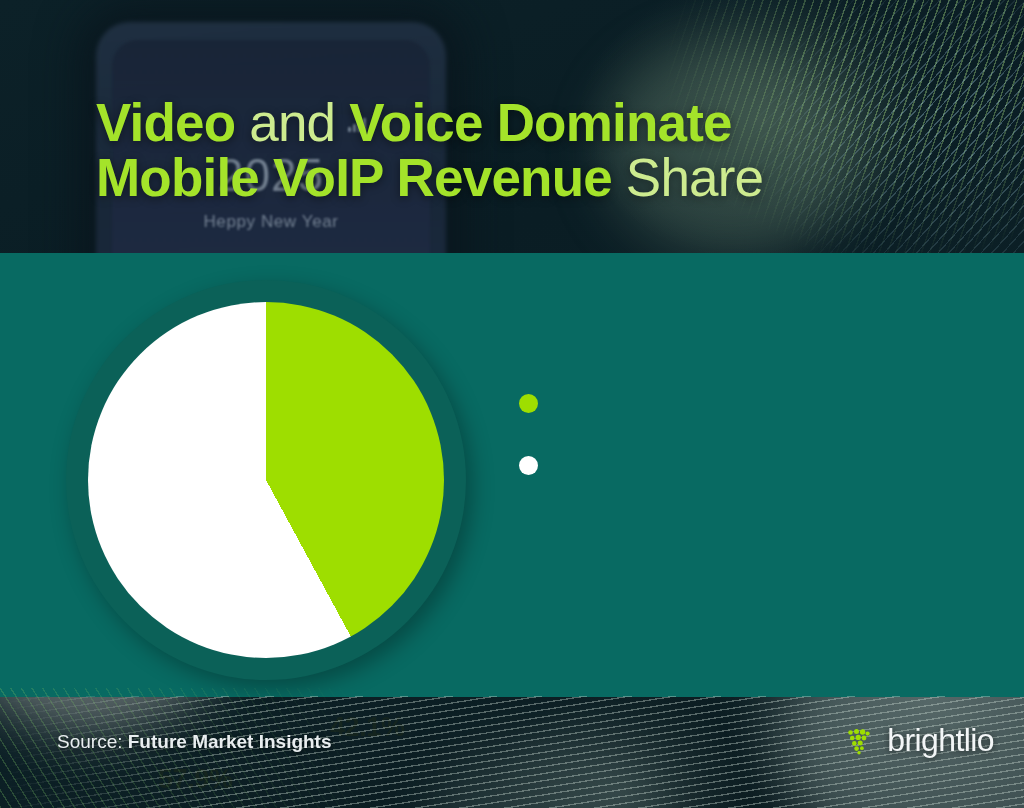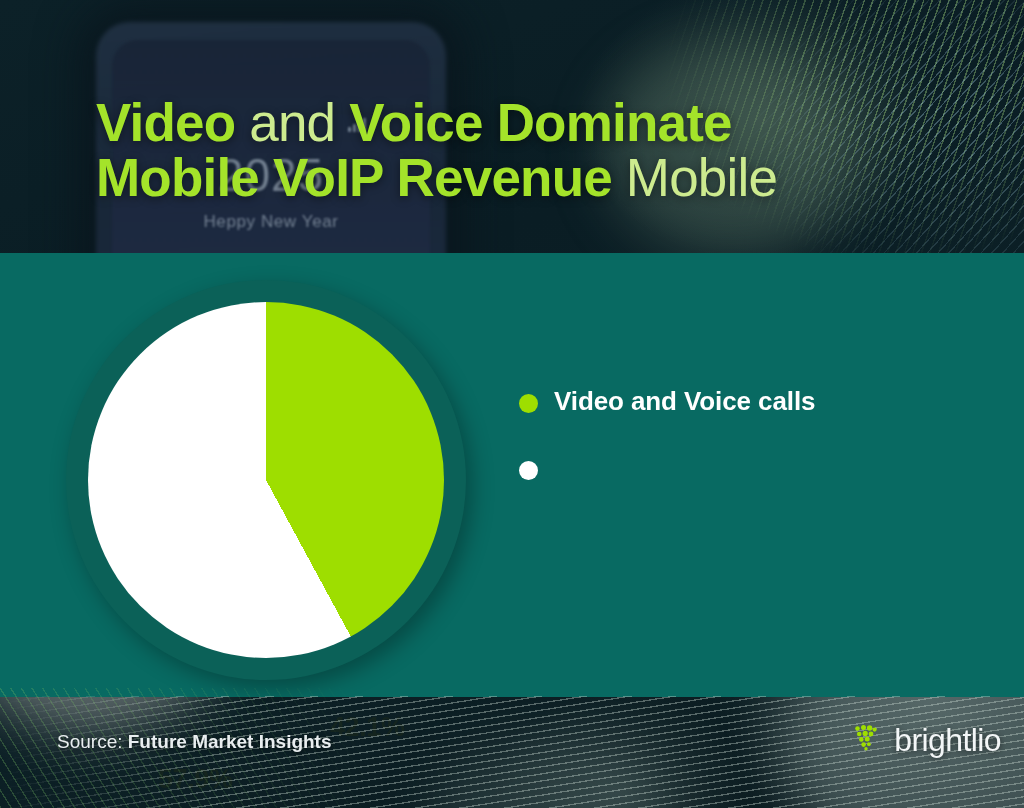--- a/index.html
+++ b/index.html
@@ -237,22 +237,23 @@
     color: #e9eef0;
     white-space: nowrap;
     text-shadow: 0 1px 5px rgba(0,0,0,0.6);
     text-align: right;
   }
   .source .s-lead { font-weight: 400; }
   .source .s-name { font-weight: 700; }
 
   .brand {
     position: absolute;
-    right: 23px; top: 722px;
+    right: 30px; top: 722px;
     display: flex;
+    align-items: center;
     gap: 12px;
   }
   .brand-mark { width: 30px; height: 30px; display: block; }
   .brand-name {
     font-size: 32px;
     font-weight: 400;
     color: #f3f6f7;
     letter-spacing: -0.6px;
     text-shadow: 0 1px 6px rgba(0,0,0,0.6);
   }
@@ -281,37 +282,36 @@
   <div class="bg-blob b4"></div>
 
   <div class="lines-topright"></div>
   <div class="lines-topright2"></div>
 
   <h1 class="title">
     <span class="title-line">
       <span class="t-bold">Video</span><span class="t-light"> and </span><span class="t-bold">Voice Dominate</span>
     </span>
     <span class="title-line">
-      <span class="t-bold">Mobile VoIP Revenue</span><span class="t-light"> Mobile</span>
+      <span class="t-bold">Mobile VoIP Revenue</span><span class="t-light"> Share</span>
     </span>
   </h1>
 
   <div class="panel"></div>
 
   <div class="pie-wrap">
     <div class="pie-ring"></div>
     <div class="pie"></div>
     <div class="pie-label green-seg">42.1%</div>
     <div class="pie-label white-seg">57.9%</div>
   </div>
 
   <div class="legend">
     <div class="legend-item">
       <span class="legend-dot" style="background:#9ede00"></span>
-      <span class="legend-label">Video and Voice calls</span>
     </div>
     <div class="legend-item">
       <span class="legend-dot" style="background:#ffffff"></span>
     </div>
   </div>
 
   <div class="lines-bottom"></div>
   <div class="lines-bottomleft"></div>
 
   <div class="source">

